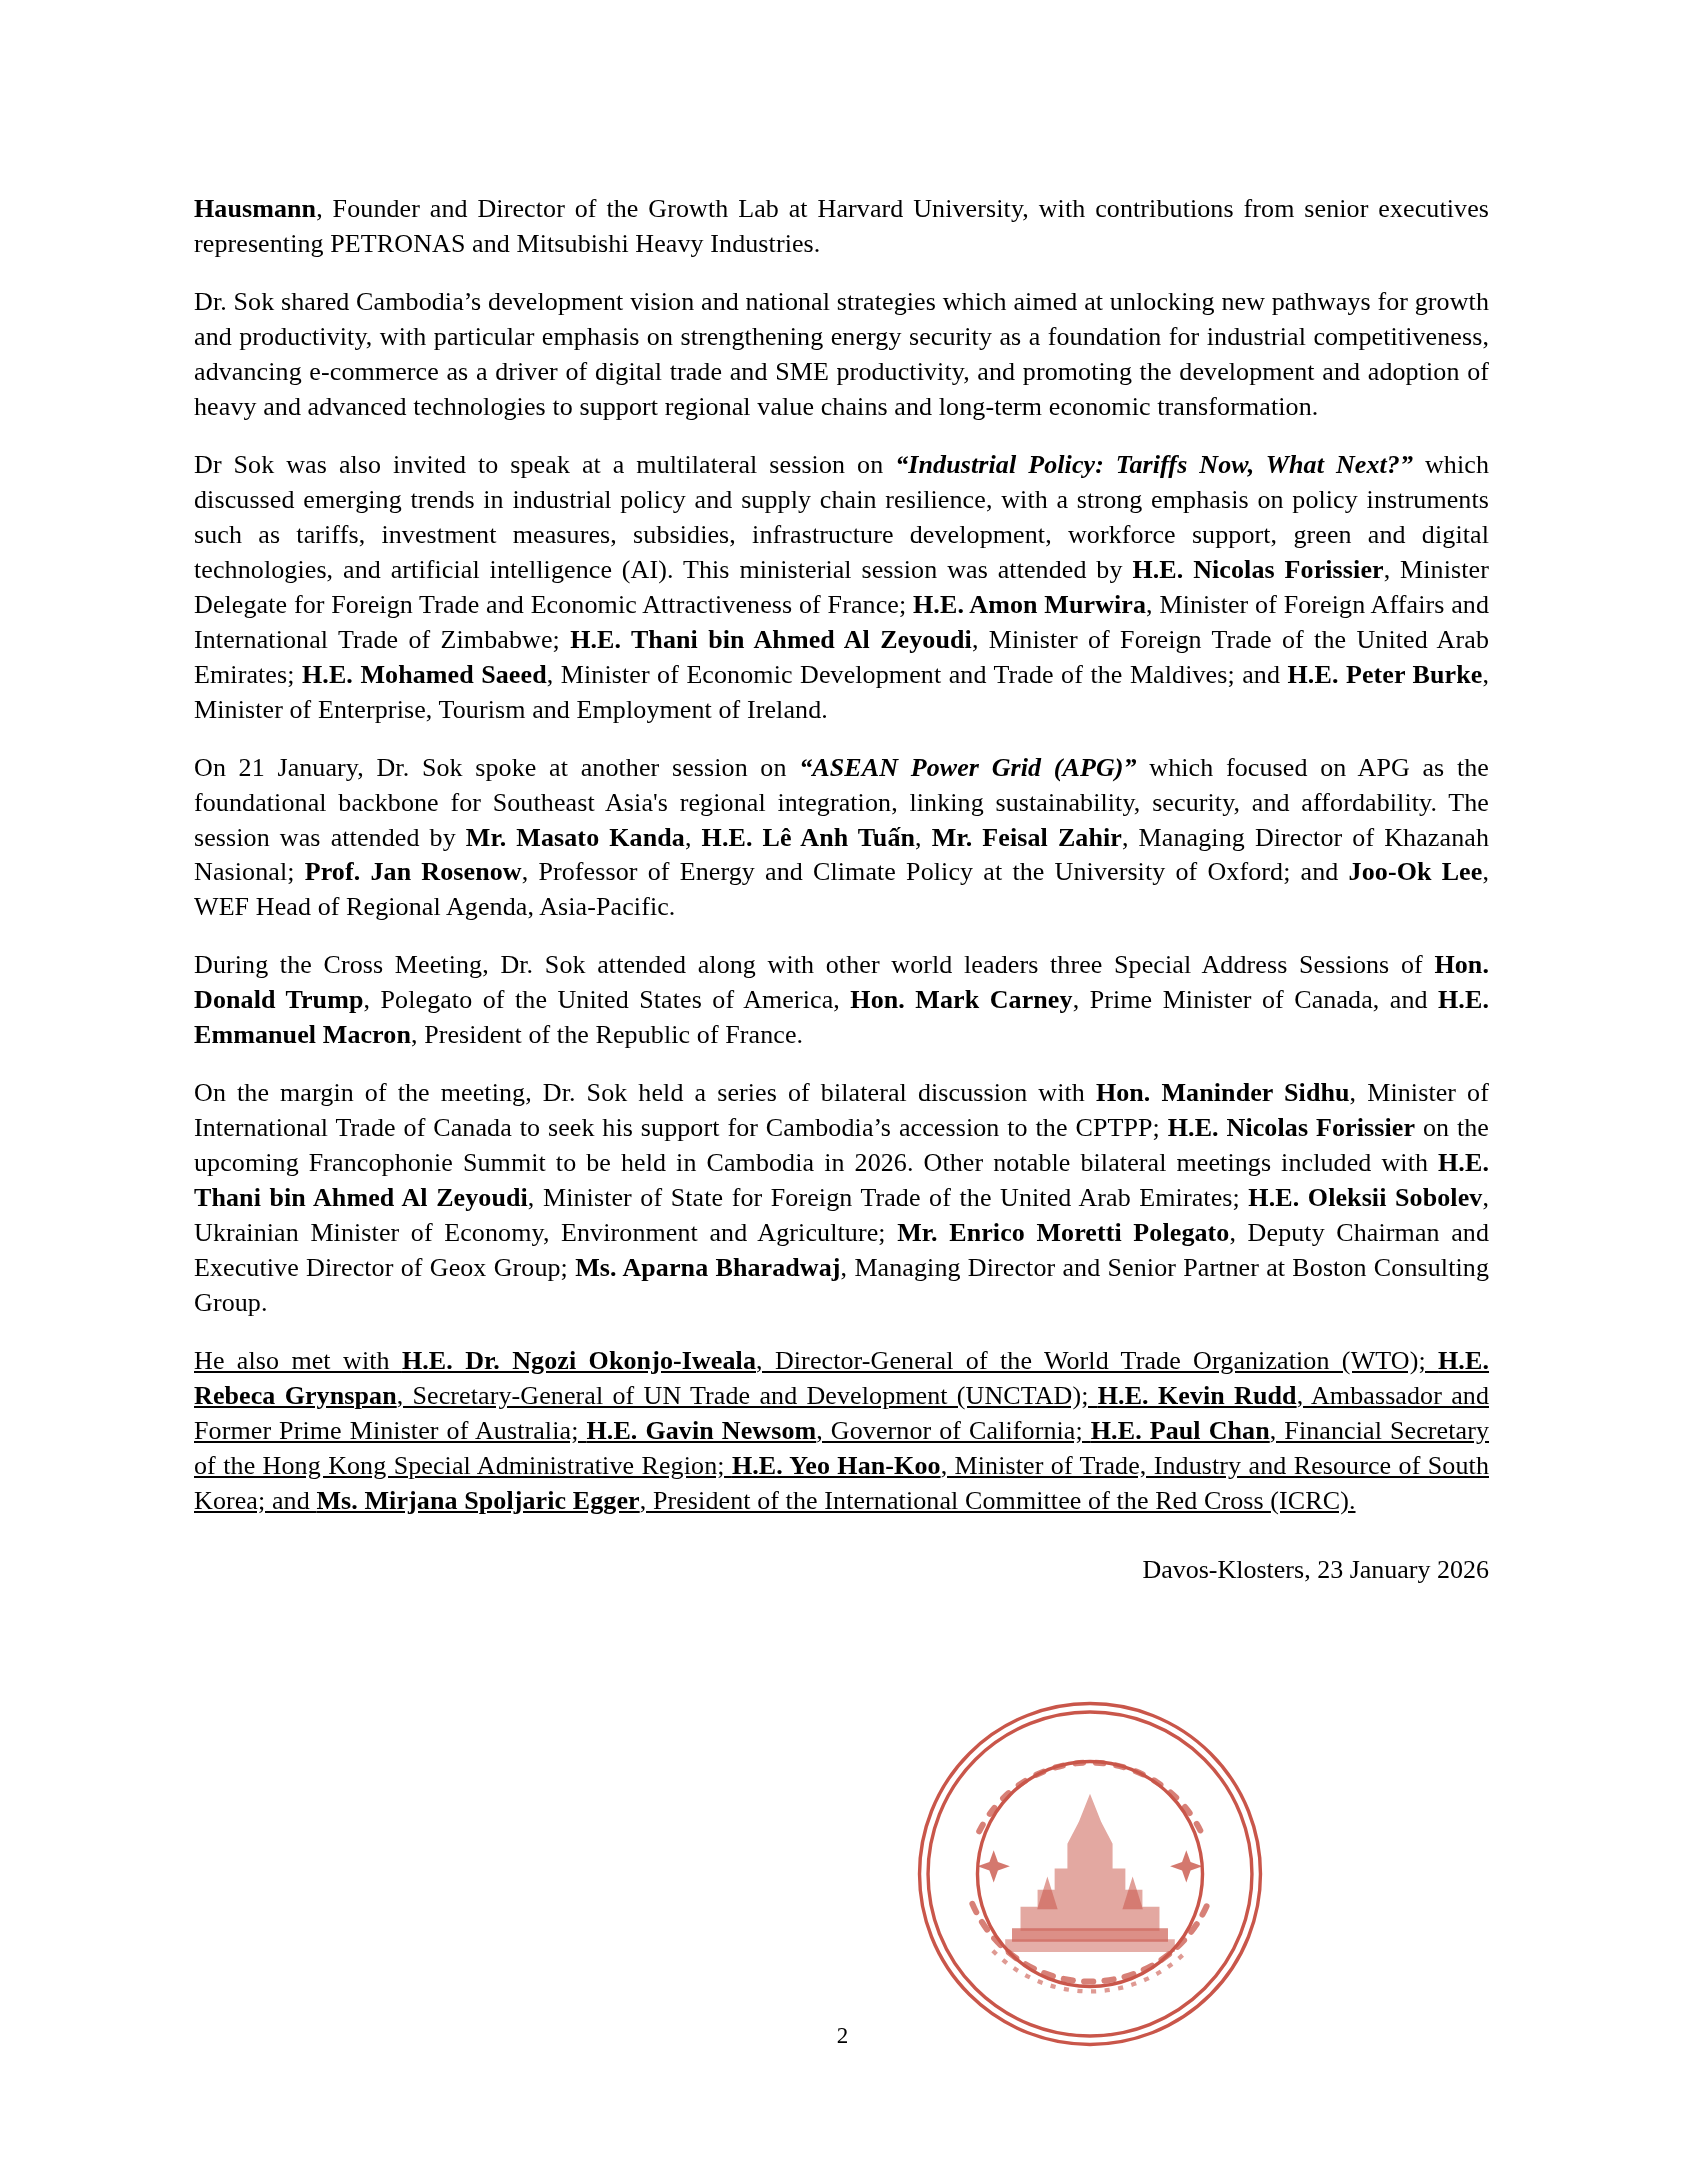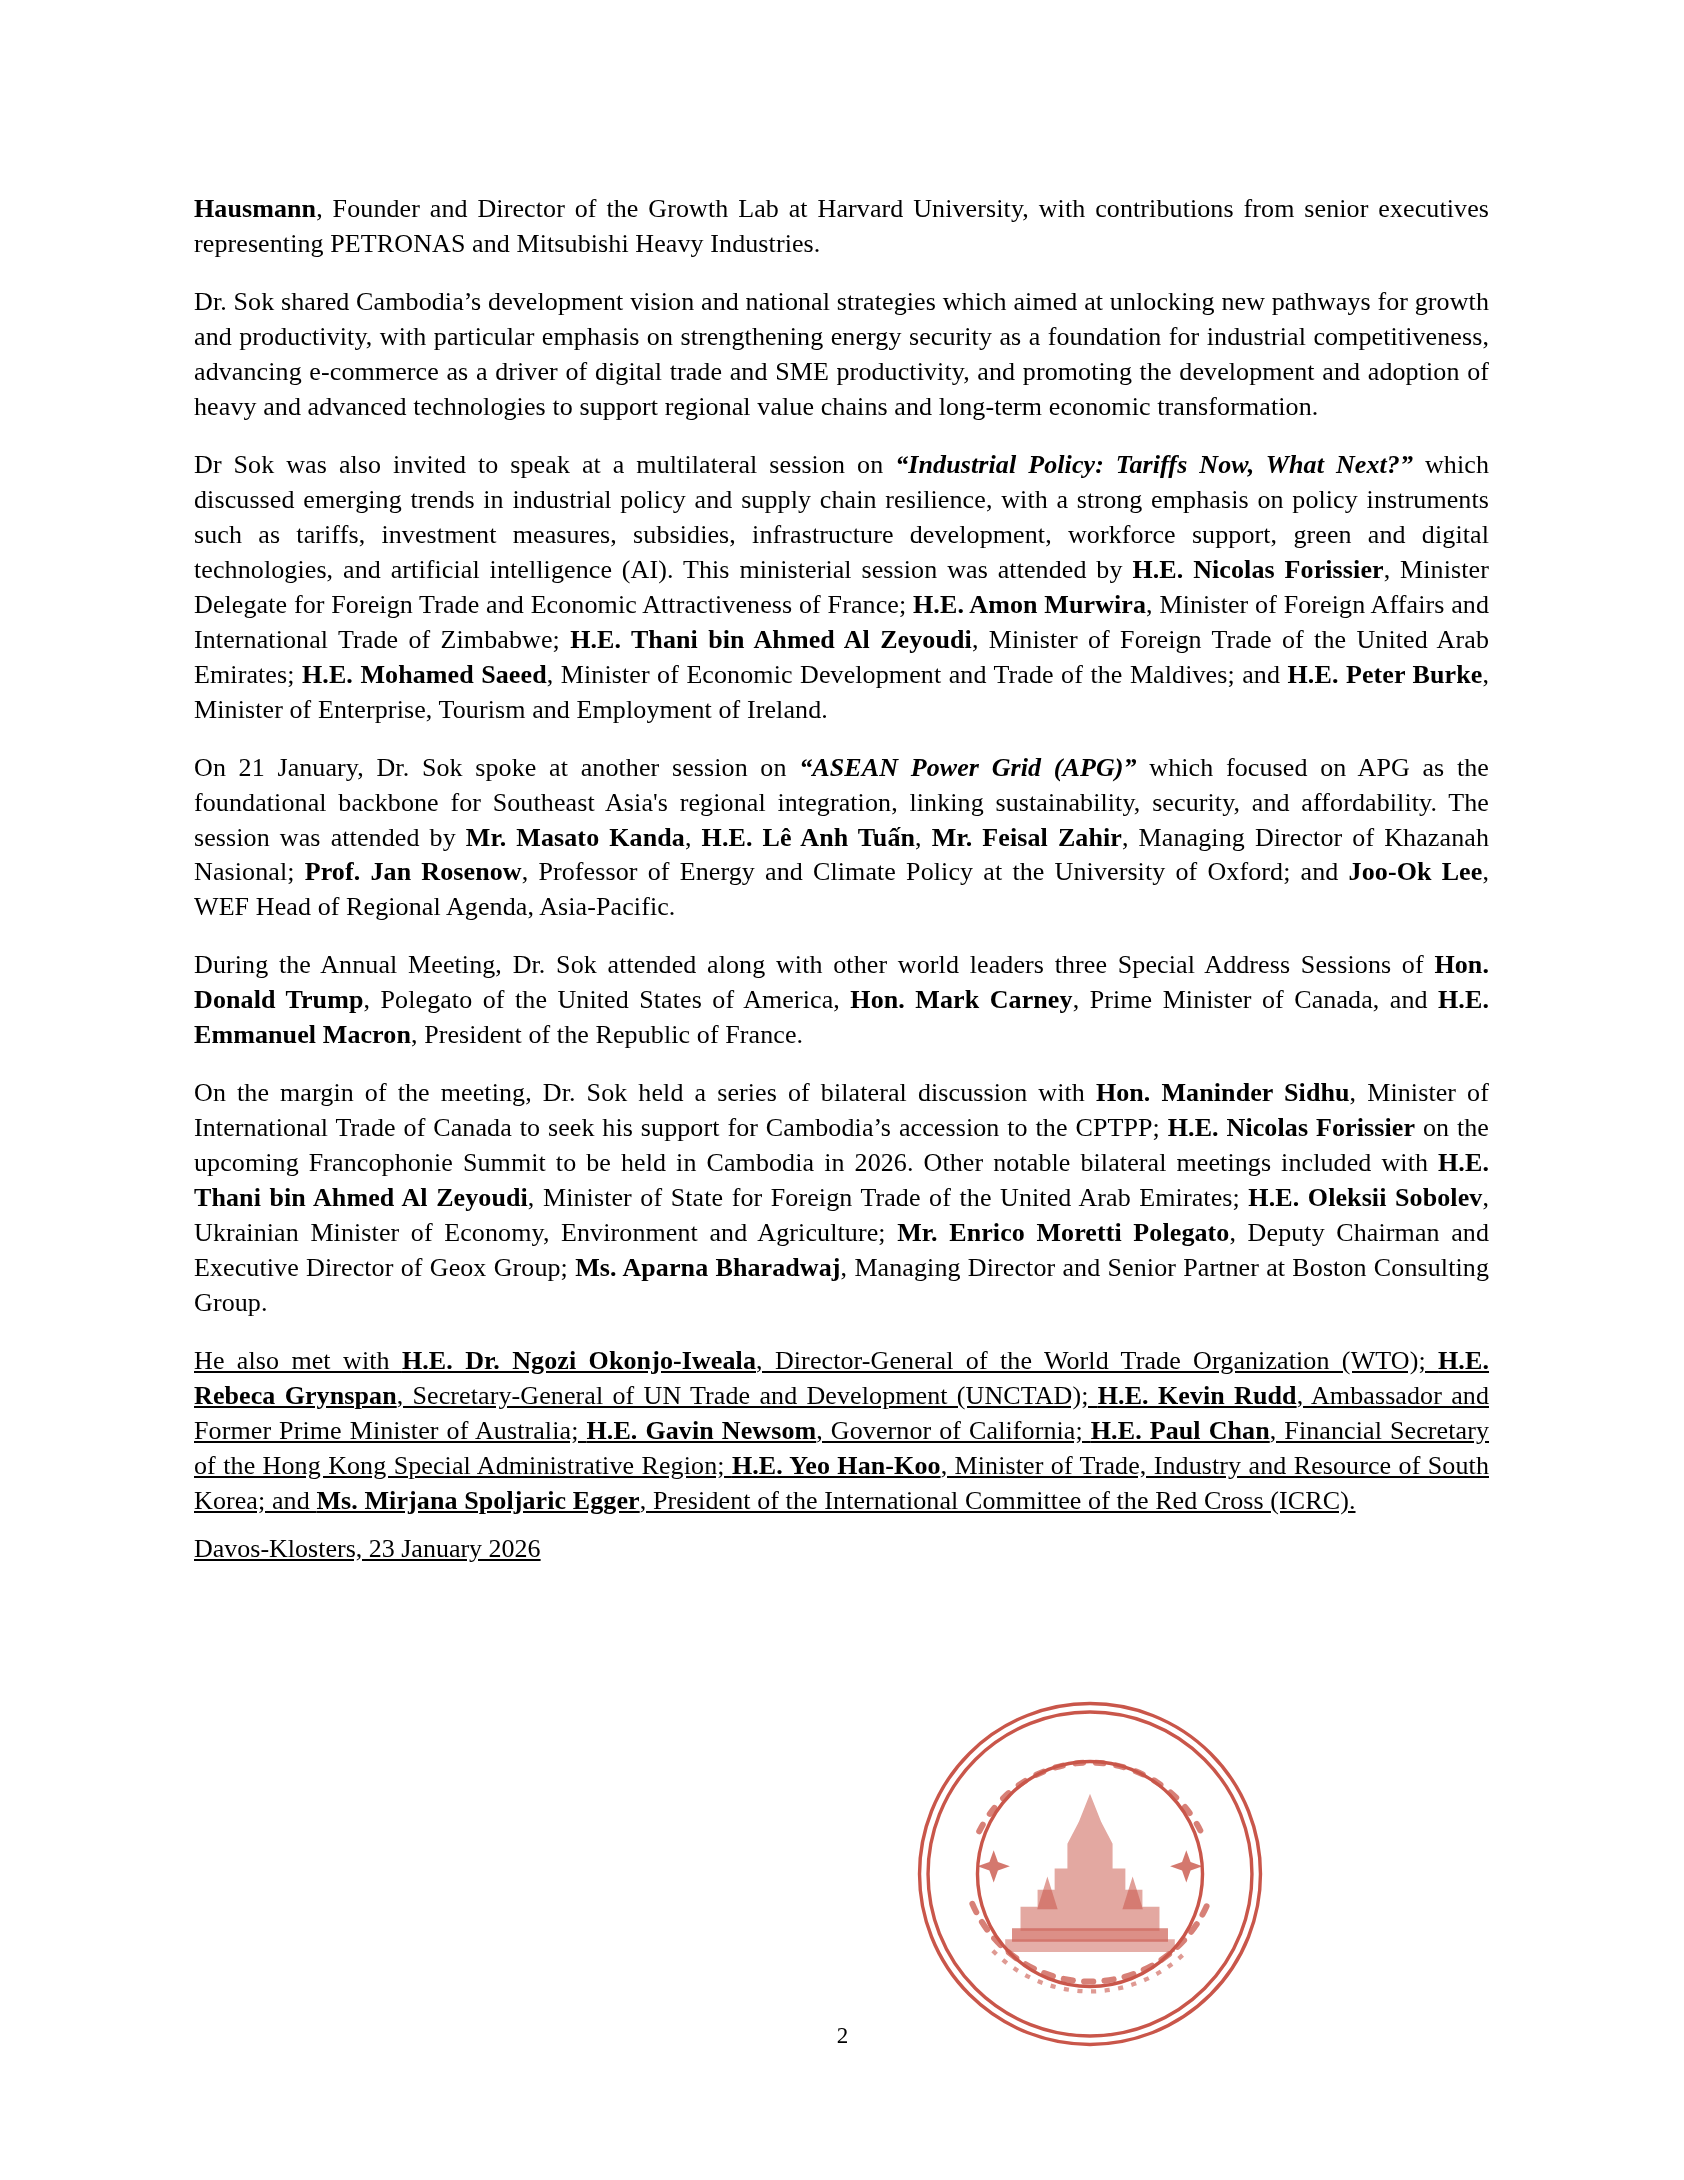--- a/index.html
+++ b/index.html
@@ -33,25 +33,24 @@
     font-size: 26px;
     line-height: 1.345;
     text-align: justify;
     text-justify: inter-word;
     letter-spacing: 0.1px;
   }
   p.para:last-of-type { margin-bottom: 0; text-decoration: underline; }
   b, .b { font-weight: bold; }
   i, .i { font-style: italic; font-weight: bold; }
   .date-line {
-    margin-top: 13px;
+    margin-top: 34px;
     font-size: 26px;
-    text-align: left;
+    text-align: right;
     line-height: 1.345;
-    text-decoration: underline;
   }
   .page-number {
     position: absolute;
     left: 0;
     top: 2023px;
     width: 1685px;
     text-align: center;
     font-size: 23px;
     font-family: "Liberation Serif", serif;
   }
@@ -71,21 +70,21 @@
 <body>
 
 <div class="page">
 
   <div class="content">
 
   <p class="para"><b>Hausmann</b><span>, Founder and Director of the Growth Lab at Harvard University, with contributions from senior executives representing PETRONAS and Mitsubishi Heavy Industries.</span></p>
       <p class="para"><span>Dr. Sok shared Cambodia’s development vision and national strategies which aimed at unlocking new pathways for growth and productivity, with particular emphasis on strengthening energy security as a foundation for industrial competitiveness, advancing e-commerce as a driver of digital trade and SME productivity, and promoting the development and adoption of heavy and advanced technologies to support regional value chains and long-term economic transformation.</span></p>
       <p class="para"><span>Dr Sok was also invited to speak at a multilateral session on </span><i>“Industrial Policy: Tariffs Now, What Next?”</i><span> which discussed emerging trends in industrial policy and supply chain resilience, with a strong emphasis on policy instruments such as tariffs, investment measures, subsidies, infrastructure development, workforce support, green and digital technologies, and artificial intelligence (AI). This ministerial session was attended by </span><b>H.E. Nicolas Forissier</b><span>, Minister Delegate for Foreign Trade and Economic Attractiveness of France; </span><b>H.E. Amon Murwira</b><span>, Minister of Foreign Affairs and International Trade of Zimbabwe; </span><b>H.E. Thani bin Ahmed Al Zeyoudi</b><span>, Minister of Foreign Trade of the United Arab Emirates; </span><b>H.E. Mohamed Saeed</b><span>, Minister of Economic Development and Trade of the Maldives; and </span><b>H.E. Peter Burke</b><span>, Minister of Enterprise, Tourism and Employment of Ireland.</span></p>
       <p class="para"><span>On 21 January, Dr. Sok spoke at another session on </span><i>“ASEAN Power Grid (APG)”</i><span> which focused on APG as the foundational backbone for Southeast Asia's regional integration, linking sustainability, security, and affordability. The session was attended by </span><b>Mr. Masato Kanda</b><span>, </span><b>H.E. Lê Anh Tuấn</b><span>, </span><b>Mr. Feisal Zahir</b><span>, Managing Director of Khazanah Nasional; </span><b>Prof. Jan Rosenow</b><span>, Professor of Energy and Climate Policy at the University of Oxford; and </span><b>Joo-Ok Lee</b><span>, WEF Head of Regional Agenda, Asia-Pacific.</span></p>
-      <p class="para"><span>During the Annual Meeting, Dr. Sok attended along with other world leaders three Special Address Sessions of </span><b>Hon. Donald Trump</b><span>, Polegato of the United States of America, </span><b>Hon. Mark Carney</b><span>, Prime Minister of Canada, and </span><b>H.E. Emmanuel Macron</b><span>, President of the Republic of France.</span></p>
+      <p class="para"><span>During the Cross Meeting, Dr. Sok attended along with other world leaders three Special Address Sessions of </span><b>Hon. Donald Trump</b><span>, Polegato of the United States of America, </span><b>Hon. Mark Carney</b><span>, Prime Minister of Canada, and </span><b>H.E. Emmanuel Macron</b><span>, President of the Republic of France.</span></p>
       <p class="para"><span>On the margin of the meeting, Dr. Sok held a series of bilateral discussion with </span><b>Hon. Maninder Sidhu</b><span>, Minister of International Trade of Canada to seek his support for Cambodia’s accession to the CPTPP; </span><b>H.E. Nicolas Forissier</b><span> on the upcoming Francophonie Summit to be held in Cambodia in 2026. Other notable bilateral meetings included with </span><b>H.E. Thani bin Ahmed Al Zeyoudi</b><span>, Minister of State for Foreign Trade of the United Arab Emirates; </span><b>H.E. Oleksii Sobolev</b><span>, Ukrainian Minister of Economy, Environment and Agriculture; </span><b>Mr. Enrico Moretti Polegato</b><span>, Deputy Chairman and Executive Director of Geox Group; </span><b>Ms. Aparna Bharadwaj</b><span>, Managing Director and Senior Partner at Boston Consulting Group.</span></p>
       <p class="para"><span>He also met with </span><b>H.E. Dr. Ngozi Okonjo-Iweala</b><span>, Director-General of the World Trade Organization (WTO); </span><b>H.E. Rebeca Grynspan</b><span>, Secretary-General of UN Trade and Development (UNCTAD); </span><b>H.E. Kevin Rudd</b><span>, Ambassador and Former Prime Minister of Australia; </span><b>H.E. Gavin Newsom</b><span>, Governor of California; </span><b>H.E. Paul Chan</b><span>, Financial Secretary of the Hong Kong Special Administrative Region; </span><b>H.E. Yeo Han-Koo</b><span>, Minister of Trade, Industry and Resource of South Korea; and </span><b>Ms. Mirjana Spoljaric Egger</b><span>, President of the International Committee of the Red Cross (ICRC).</span></p>
       <div class="date-line">Davos-Klosters, 23 January 2026</div>
     </div>
 
   <div class="seal">
     <svg viewBox="0 0 420 420" xmlns="http://www.w3.org/2000/svg">
       <g fill="none" stroke="#c0392b" stroke-width="4">
         <circle cx="210" cy="210" r="200"></circle>
         <circle cx="210" cy="210" r="190"></circle>

